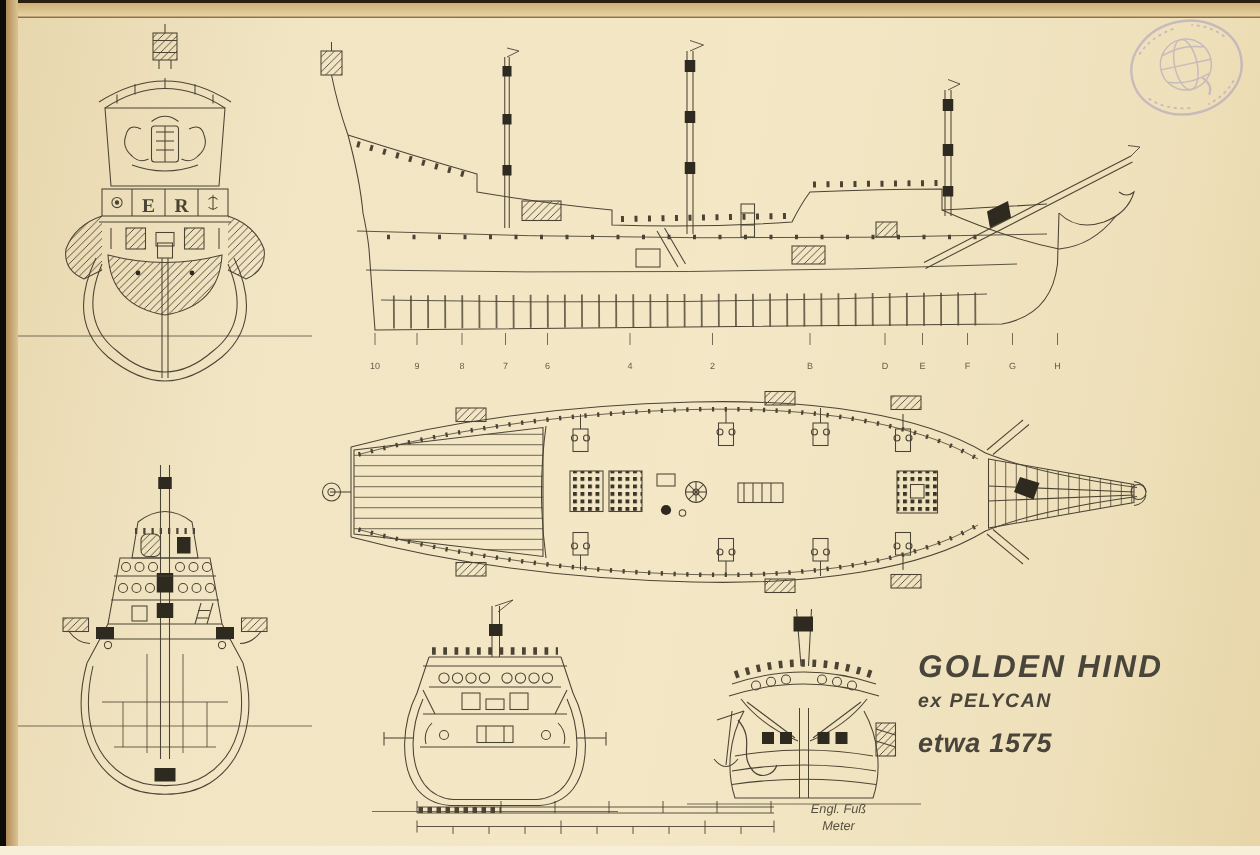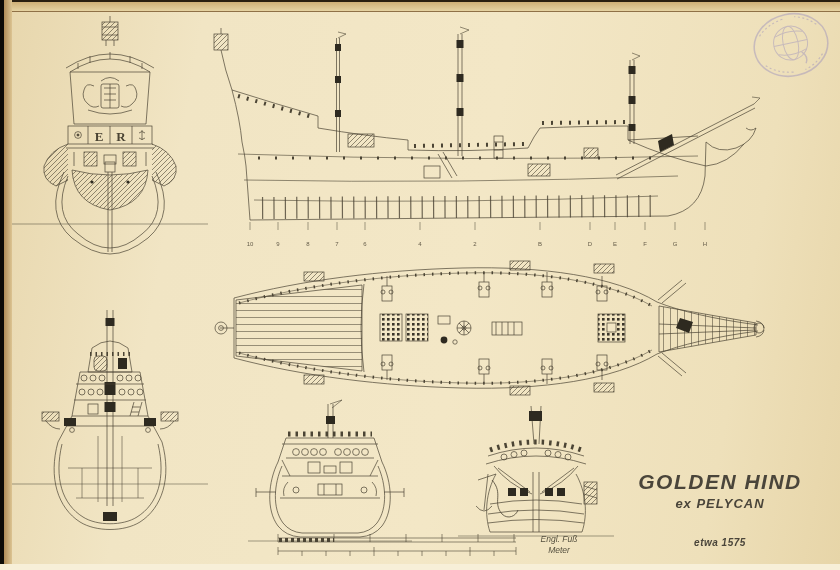--- a/index.html
+++ b/index.html
@@ -15,26 +15,26 @@
     background:linear-gradient(#caa86d,#e6d3a2);border-bottom:1px solid #8f7147;}
   .edge-top::before{content:"";position:absolute;left:0;top:0;width:840px;height:2px;background:#2a1f10;}
   .edge-left-dark{position:absolute;left:0;top:0;width:4px;height:570px;background:#0d0b07;}
   .edge-left-tan{position:absolute;left:4px;top:0;width:8px;height:570px;
     background:linear-gradient(90deg,#b08c58,#dcc492);}
   .edge-bottom{position:absolute;left:0;bottom:0;width:840px;height:6px;background:#f7efd8;}
   .view{position:absolute;}
   svg{display:block;overflow:visible;}
   .ink{stroke:#4b4434;fill:none;}
   .title-block{
-    position:absolute;left:612px;top:468px;width:216px;
-    text-align:center;color:#4a453a;font-style:italic;font-weight:700;
+    position:absolute;left:612px;top:431px;width:216px;
+    text-align:left;color:#4a453a;font-style:italic;font-weight:700;
   }
   .title-line1{font-size:21px;letter-spacing:1.5px;line-height:1.35;}
   .title-line2{font-size:13px;letter-spacing:1px;line-height:1.3;}
-  .title-line3{font-size:10px;letter-spacing:.5px;margin-top:24px;}
+  .title-line3{font-size:18px;letter-spacing:.5px;margin-top:9px;}
   .scale-labels{
     position:absolute;left:524px;top:534px;width:70px;
     color:#55503f;font-style:italic;font-size:8.5px;line-height:1.25;text-align:center;
   }
   .stamp{position:absolute;left:750px;top:10px;width:82px;height:70px;opacity:.5;
     transform:rotate(-12deg);}
 </style>
 </head>
 <body>
 

